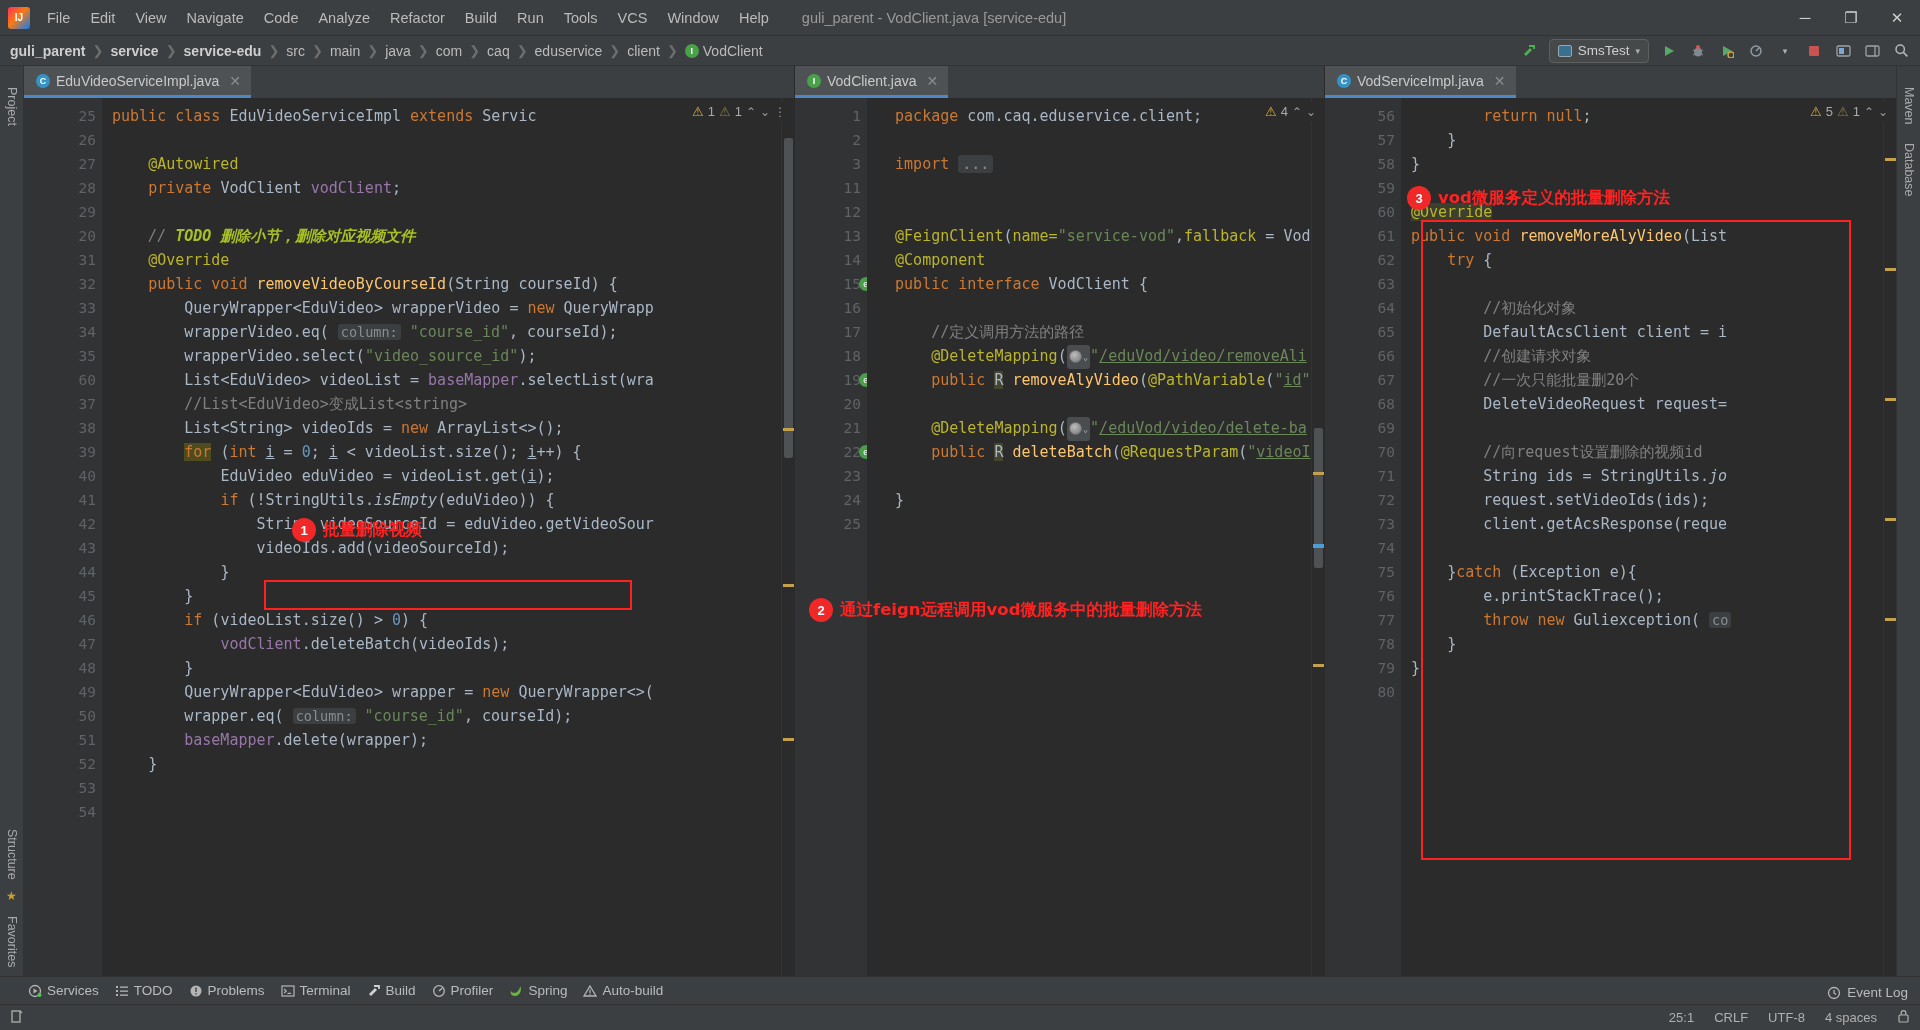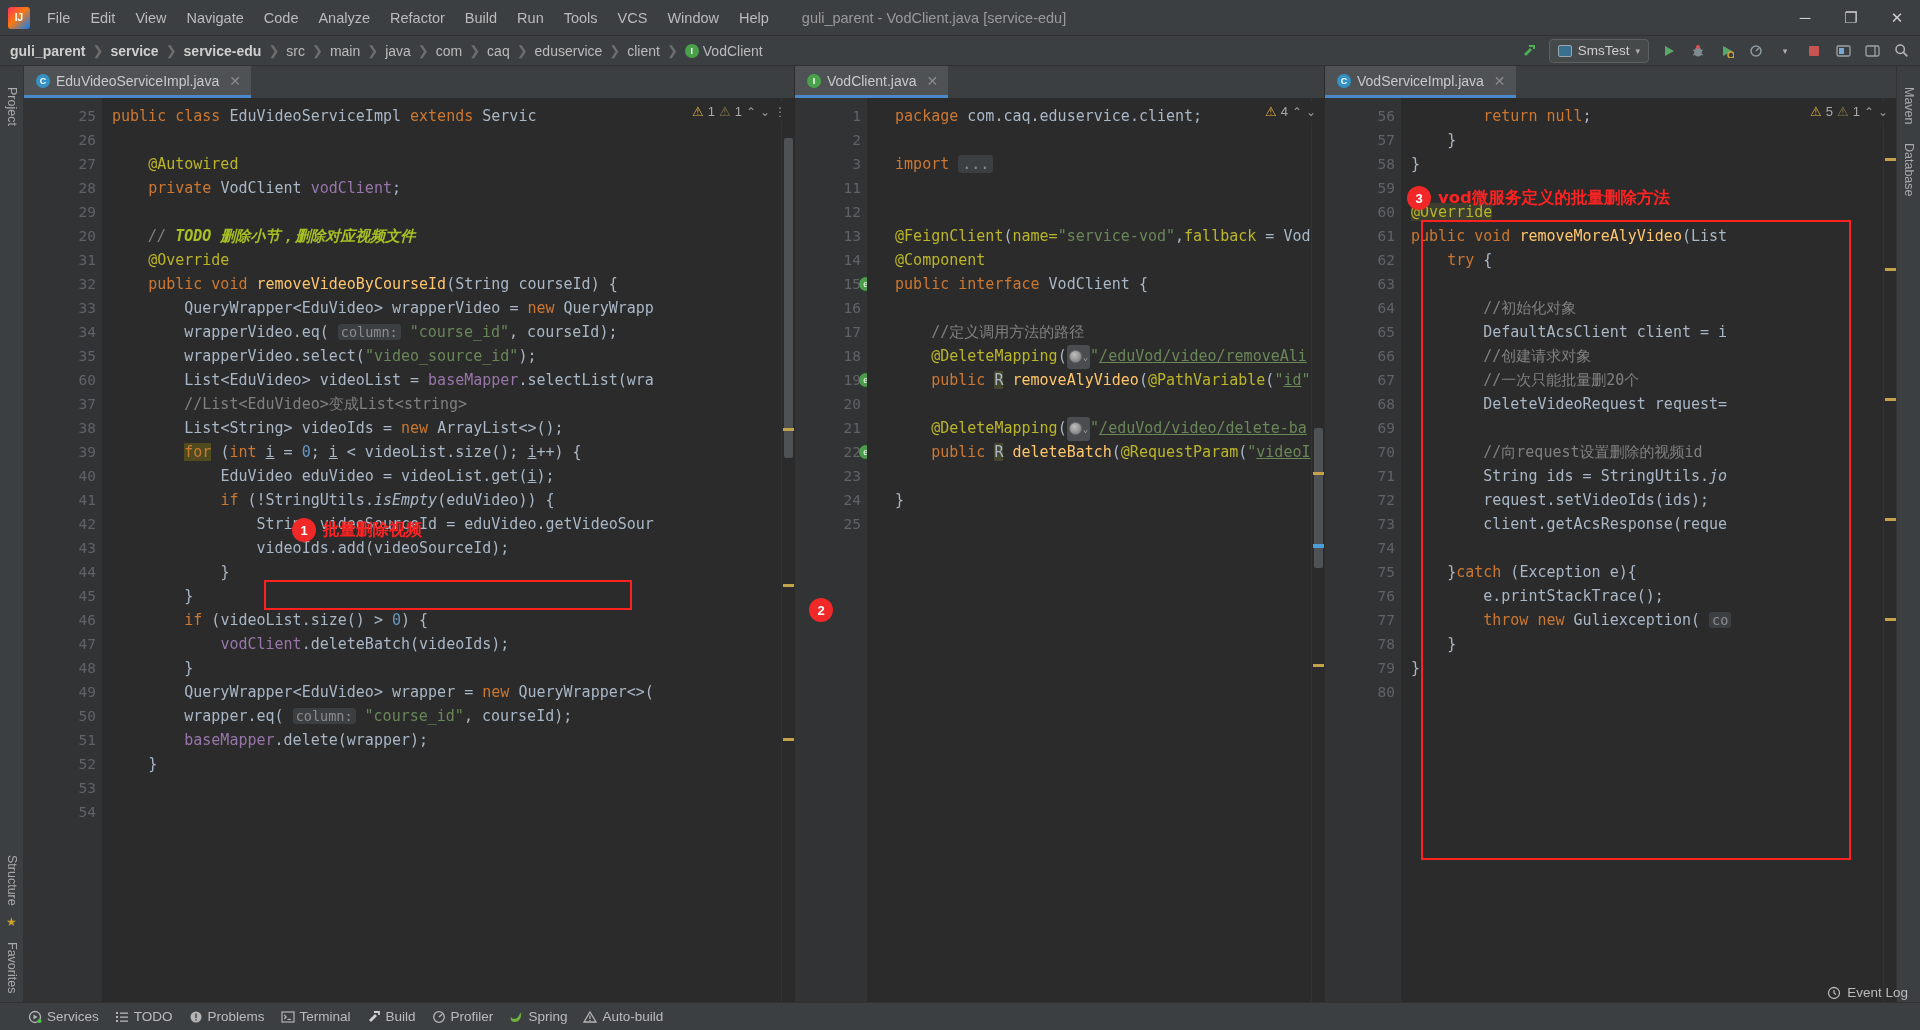--- a/index.html
+++ b/index.html
@@ -535,20 +535,21 @@
           </div>
           <div class="markbar">
             <div class="thumb" style="top:330px;height:140px;"></div>
             <div class="mk" style="top:374px;background:#c5a24a;"></div>
             <div class="mk" style="top:446px;background:#4a9fd8;height:4px;"></div>
             <div class="mk" style="top:566px;background:#c5a24a;"></div>
           </div>
 
           <div class="anno" style="left:14px; top:500px;">
             <div class="badge">2</div>
+            <div class="anno-txt">通过feign远程调用vod微服务中的批量删除方法</div>
           </div>
         </div>
       </div>
 
       <div class="pane p3">
         <div class="tabbar">
           <div class="tab">
             <span class="class-badge">C</span>
             <span>VodServiceImpl.java</span>
             <span class="tab-close">✕</span>
@@ -707,20 +708,40 @@
           <svg width="14" height="14" viewBox="0 0 14 14">
             <path d="M7 2 L13 12 L1 12 Z" fill="none" stroke="#b5b5b5" stroke-width="1.3"></path>
             <rect x="6.4" y="5.5" width="1.2" height="3.5" fill="#b5b5b5"></rect>
             <rect x="6.4" y="9.8" width="1.2" height="1.2" fill="#b5b5b5"></rect>
           </svg>
         </span>
         <span>Auto-build</span>
       </div>
     </div>
 
+  <div class="statusbar">
+    <div class="st">
+      <svg width="15" height="15" viewBox="0 0 15 15">
+          <rect x="2" y="2" width="8" height="11" fill="none" stroke="#b0b0b0" stroke-width="1.3"></rect>
+          <line x1="10" y1="2" x2="12" y2="4" stroke="#b0b0b0" stroke-width="1.3"></line>
+        </svg>
+    </div>
+    <div class="st-right">
+      <div class="st">25:1</div>
+      <div class="st">CRLF</div>
+      <div class="st">UTF-8</div>
+      <div class="st">4 spaces</div>
+      <div class="st lock-ico">
+        <svg width="13" height="14" viewBox="0 0 13 14">
+            <rect x="2" y="6" width="9" height="7" rx="1" fill="none" stroke="#b0b0b0" stroke-width="1.2"></rect>
+            <path d="M4.2 6 V4 a2.3 2.3 0 0 1 4.6 0 V6" fill="none" stroke="#b0b0b0" stroke-width="1.2"></path>
+          </svg>
+      </div>
+    </div>
+  </div>
 
 </div>
 
 <div style="position:absolute; right:12px; bottom:30px; display:flex; align-items:center; gap:6px;">
   <svg width="14" height="14" viewBox="0 0 14 14">
       <circle cx="7" cy="7" r="5.5" fill="none" stroke="#b5b5b5" stroke-width="1.3"></circle>
       <path d="M7 4 V7 L9 8.5" stroke="#b5b5b5" stroke-width="1.3" fill="none"></path>
     </svg>
   <span style="color:#bbbbbb;font-size:13.5px;font-family:'Liberation Sans',sans-serif;">Event Log</span>
 </div>

